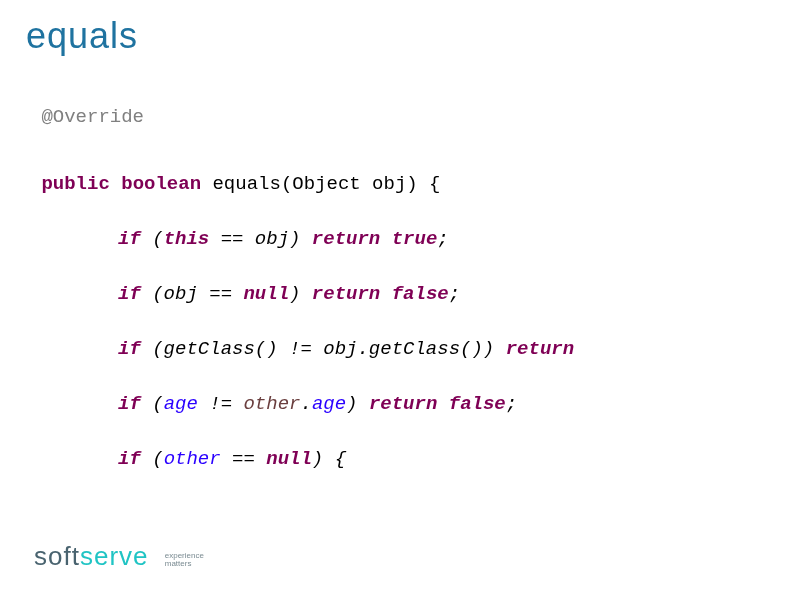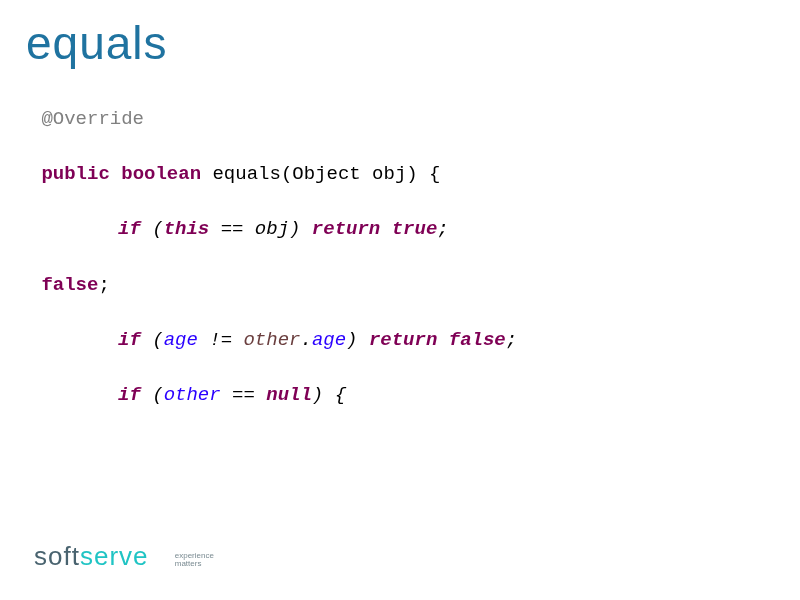--- a/index.html
+++ b/index.html
@@ -12,60 +12,61 @@
     line-height: 1.45;
   }
   .slide {
     padding: 10px 20px 0 30px;
     box-sizing: border-box;
     height: 100%;
     position: relative;
   }
   .title {
     font-family: "Trebuchet MS", Verdana, sans-serif;
-    font-size: 46px;
+    font-size: 36px;
     color: #1f73a0;
     margin: 0 0 2px -4px;
     font-weight: normal;
     letter-spacing: 1px;
   }
   .code {
     white-space: pre;
     font-family: Consolas, "Courier New", monospace;
   }
   .indent1 { padding-left: 88px; display:block;font-style:italic;}
-  .noindent { padding-left:0; display:block;}
+  .noindent { padding-left:0; display:block;margin-top:12px;}
   .c-ann   { color: #808080; }   
   .c-kw    { color: #7f0055; font-weight: bold; }
   .c-field { color: #2a00ff; }
   .c-var   { color: #6a3e3e; }
 
   .logo {
     position: absolute;
     left: 34px;
     bottom: 24px;
     font-family: "Trebuchet MS", Verdana, sans-serif;
   }
   .logo-main { font-size: 26px; letter-spacing: 1px; }
   .logo-soft { color: #49636f; }
   .logo-serve { color: #20c4c4; }
-  .logo-tag { display:inline-block; font-size:8px; color:#7a8b92; line-height:1.1; margin-left:18px; vertical-align: middle;}
+  .logo-tag { display:inline-block; font-size:8px; color:#7a8b92; line-height:1.1; margin-left:8px; vertical-align: middle;}
 </style>
 </head>
 <body>
 
 <div class="slide">
 
   <div class="title">equals</div>
 
   <div class="code">
 <span class="noindent"> <span class="c-ann">@Override</span></span>
 <span class="noindent"> <span class="c-kw">public</span> <span class="c-kw">boolean</span> <span>equals(Object obj) {</span></span>
 <span class="indent1"><span class="c-kw">if</span> <span>(</span><span class="c-kw">this</span><span> == obj) </span><span class="c-kw">return</span> <span class="c-kw">true</span><span>;</span></span>
-<span class="noindent"> <span class="c-kw">false</span><span>;</span></span>
+<span class="indent1"><span class="c-kw">if</span><span> (obj == </span><span class="c-kw">null</span><span>) </span><span class="c-kw">return</span> <span class="c-kw">false</span><span>;</span></span>
+<span class="indent1"><span class="c-kw">if</span><span> (getClass() != obj.getClass()) </span><span class="c-kw">return</span></span>
 <span class="indent1"><span class="c-kw">if</span><span> (</span><span class="c-field">age</span><span> != </span><span class="c-var">other</span><span>.</span><span class="c-field">age</span><span>) </span><span class="c-kw">return</span> <span class="c-kw">false</span><span>;</span></span>
 <span class="indent1"><span class="c-kw">if</span><span> (</span><span class="c-field">other</span><span> == </span><span class="c-kw">null</span><span>) {</span></span>
 
 
 </div>
 
   <div class="logo">
     <span class="logo-main">
       <span class="logo-soft">soft</span><span class="logo-serve">serve</span>
     </span><span class="logo-tag"><span>experience</span><br><span>matters</span></span>

